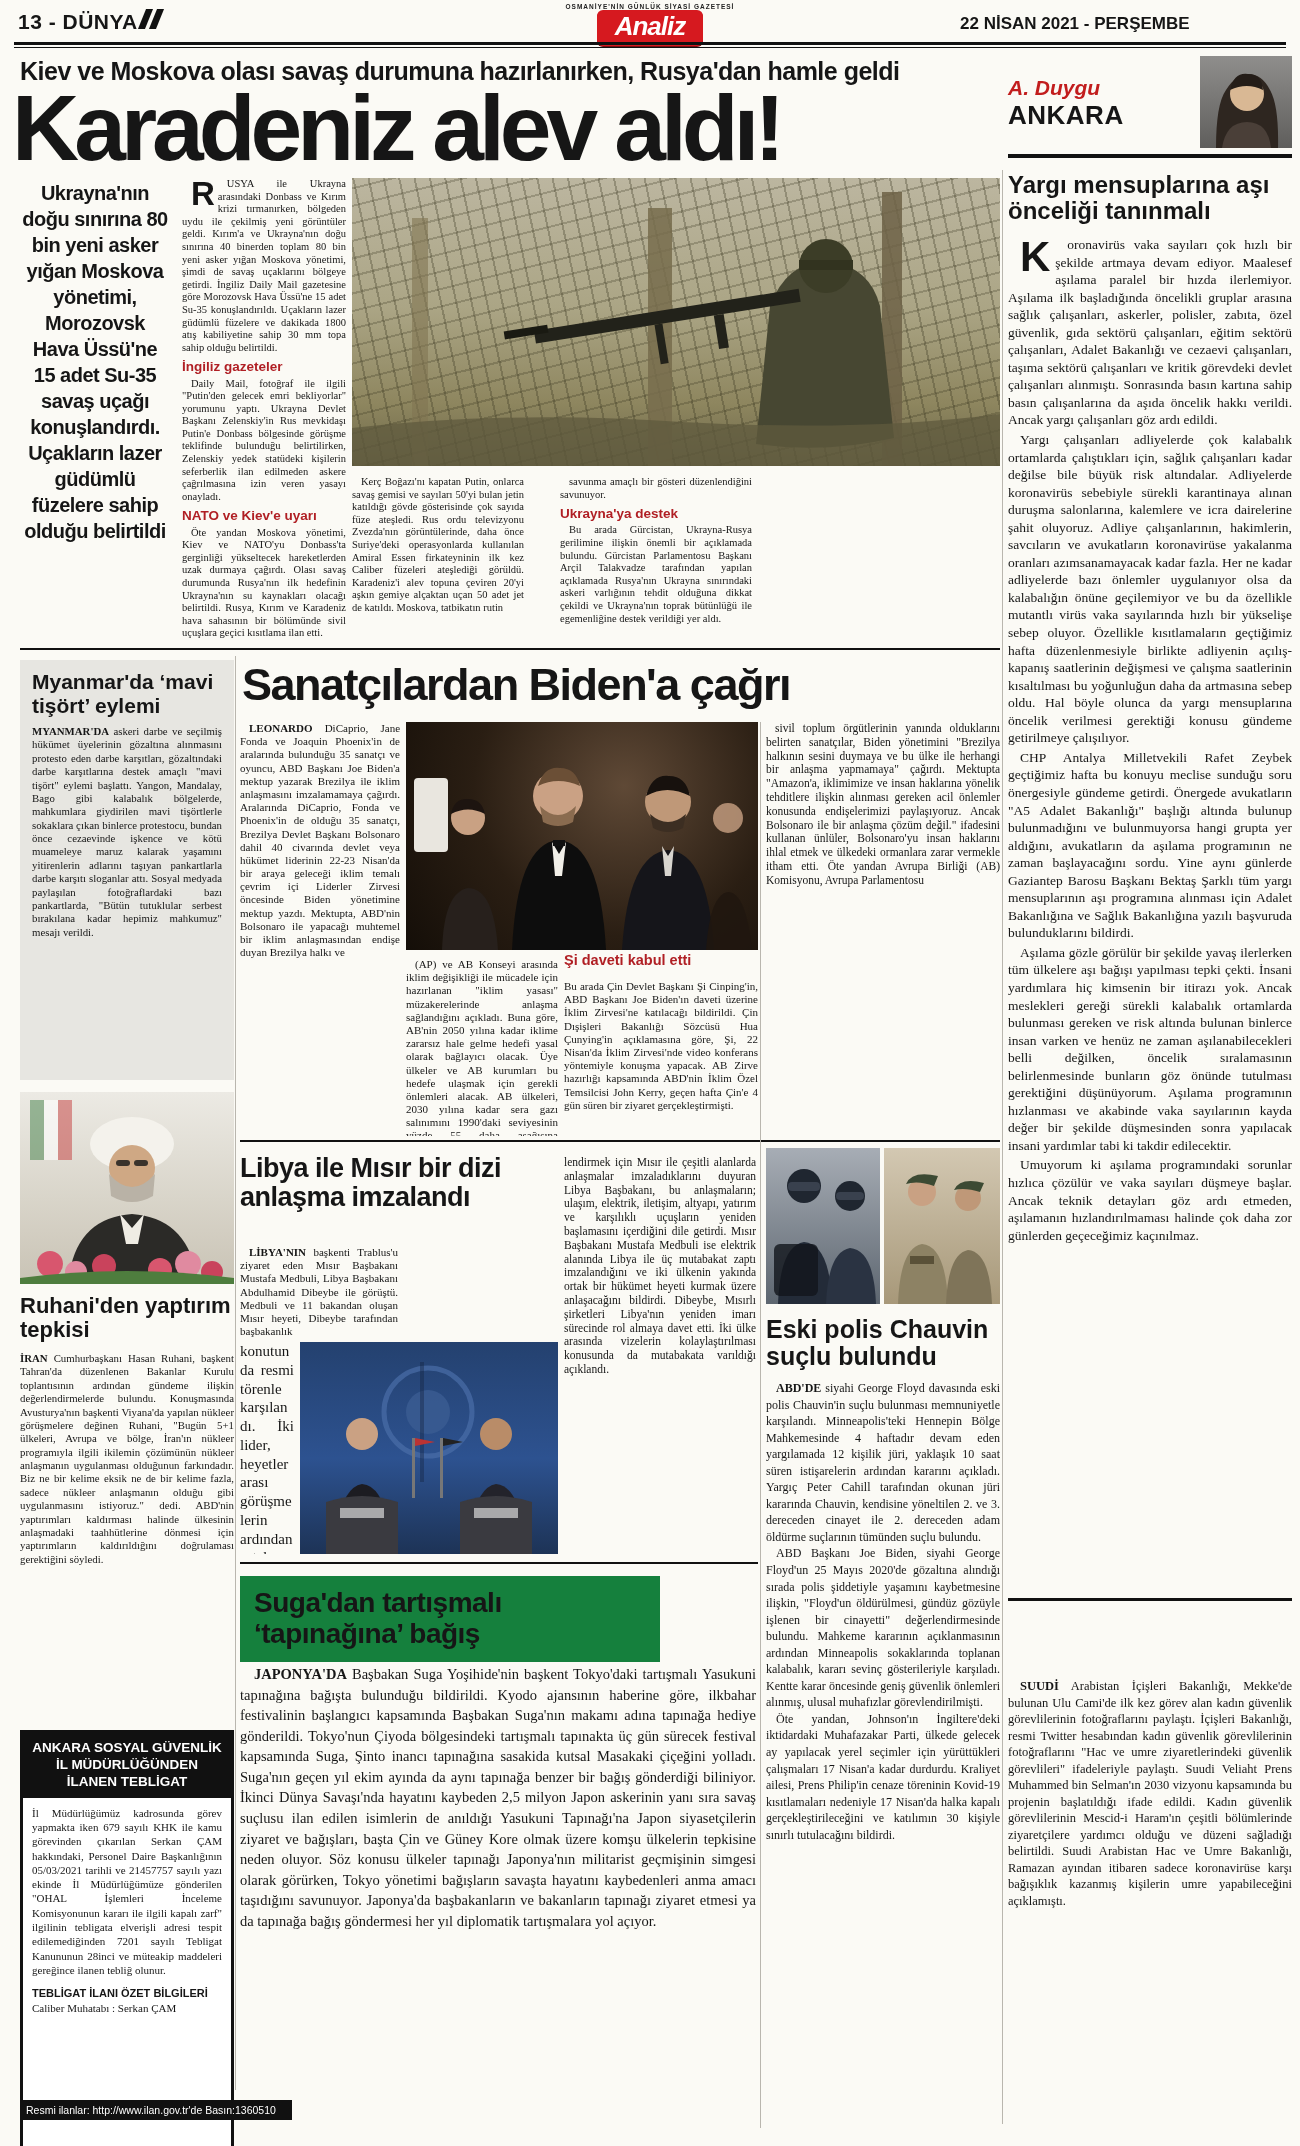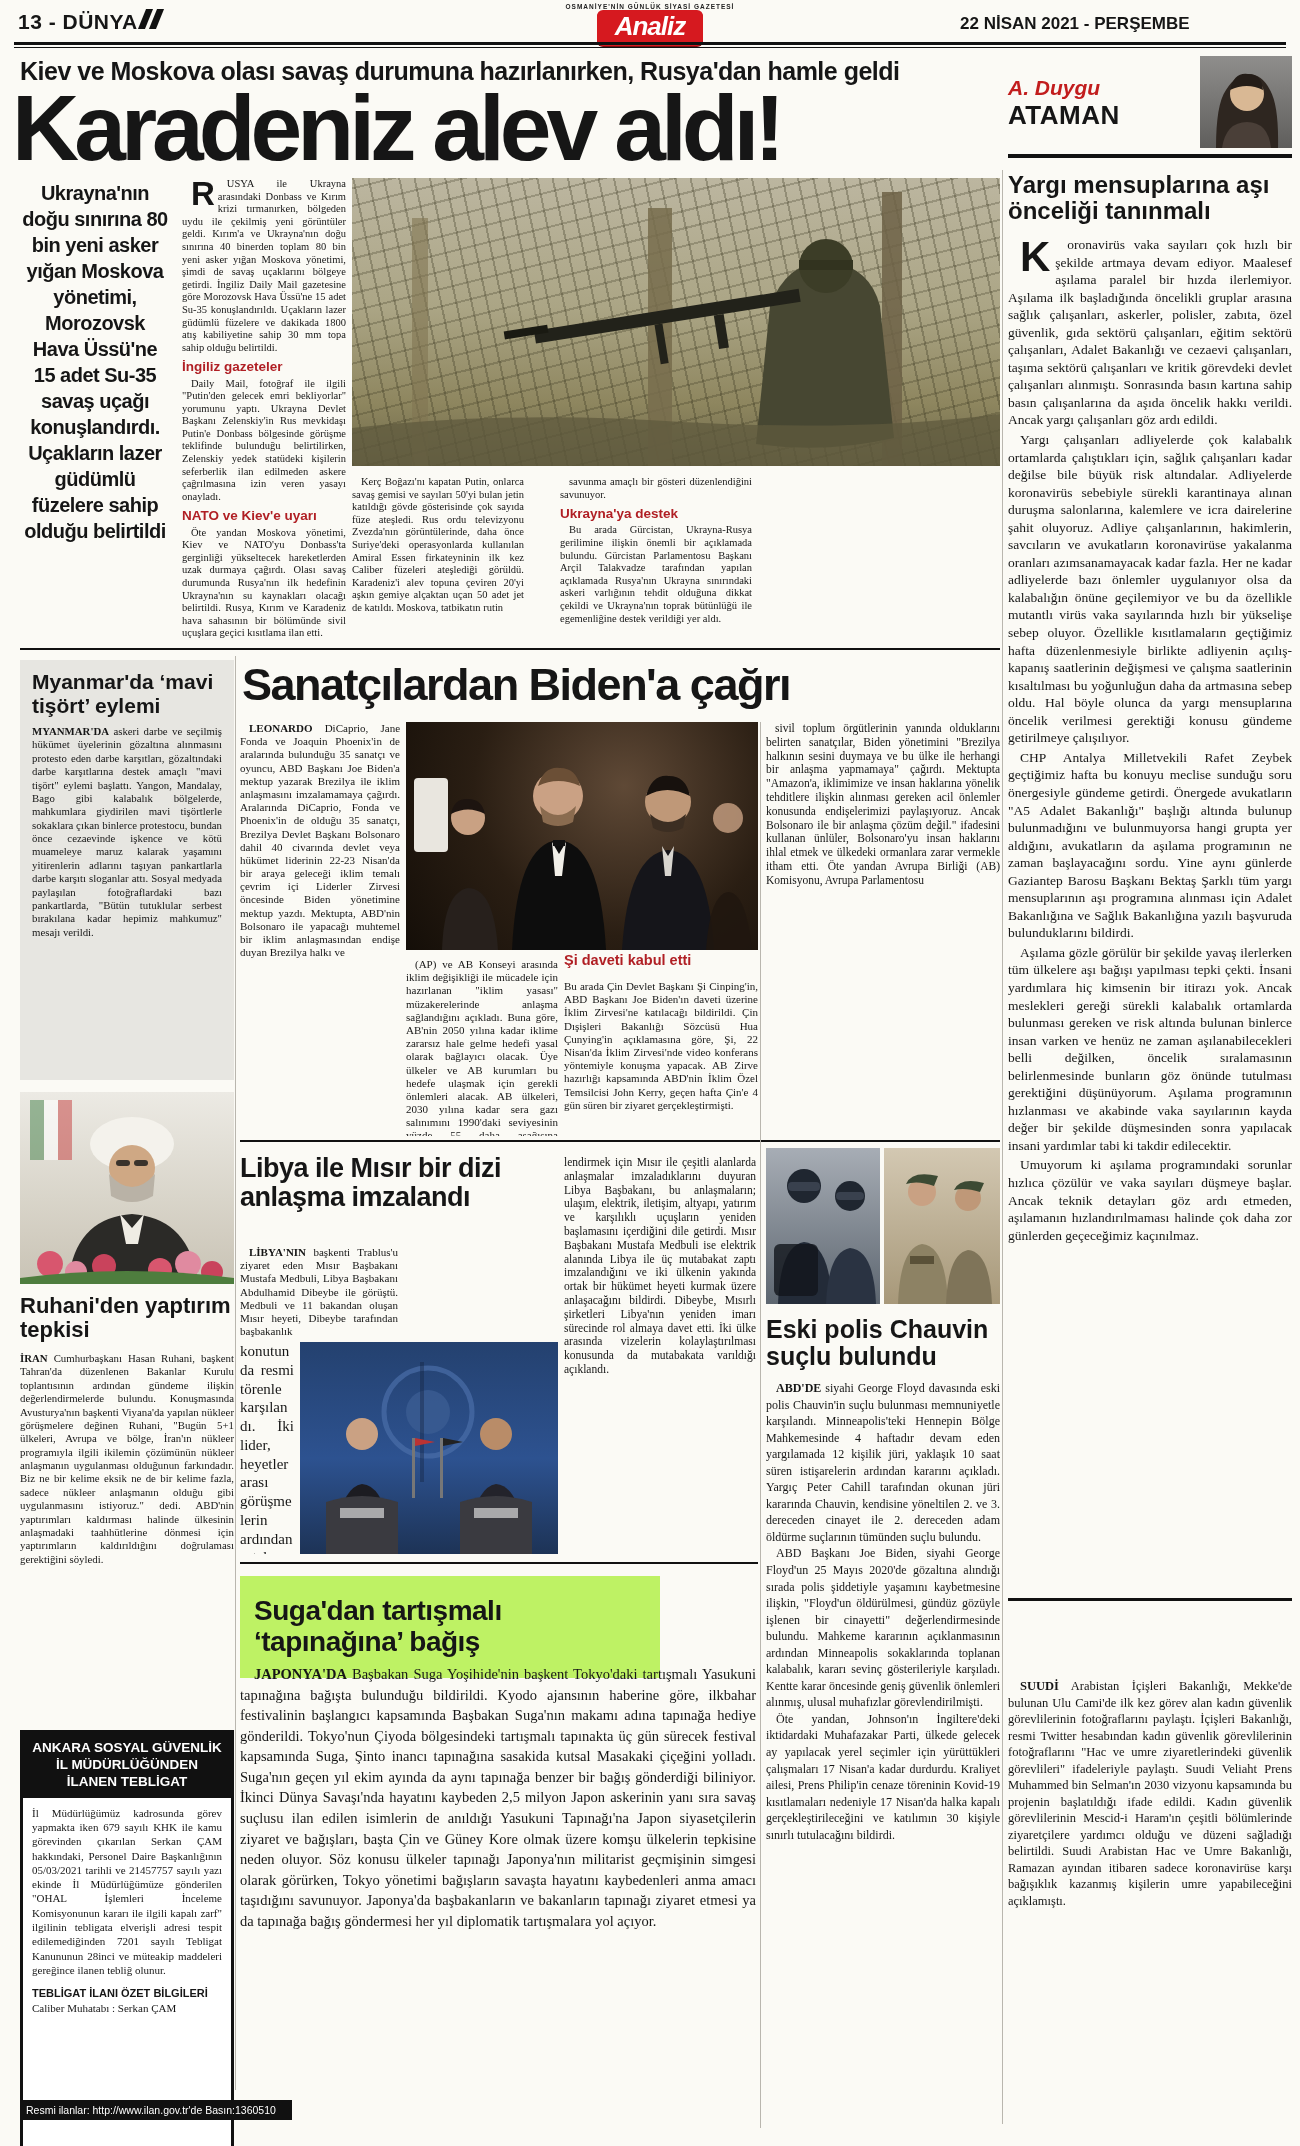--- a/index.html
+++ b/index.html
@@ -66,21 +66,21 @@
   .tebligat-line{padding:0 9px;font:700 11px "Liberation Sans",sans-serif;margin-top:6px}
   .tebligat-line2{padding:0 9px;font-size:11px;margin-top:3px}
   #resmi-bar{background:#111;color:#fff;font:400 10.5px/20px "Liberation Sans",sans-serif;padding:0 6px}
 
   
   #biden-title{font:900 45px/1 "Liberation Sans",sans-serif;letter-spacing:-1.5px}
   .belt-body{font-size:11px;line-height:1.2}
   .belt-body p{text-indent:9px}
   #xi-title{font:700 14.5px "Liberation Sans",sans-serif;color:#b01f24;margin-bottom:12px}
   #libya-title{font:900 27px/1.08 "Liberation Sans",sans-serif;letter-spacing:-.5px}
-  #suga-title{display:inline-block;background:#bef264;padding:20px 14px;font:900 28px/1.1 "Liberation Sans",sans-serif;letter-spacing:-.5px}
+  #suga-title{display:inline-block;background:#15803d;padding:12px 14px;font:900 28px/1.1 "Liberation Sans",sans-serif;letter-spacing:-.5px}
   #suga-body{font-size:14.5px;line-height:1.42}
   #suga-body p{text-indent:14px}
   #chauvin-title{font:900 25px/1.08 "Liberation Sans",sans-serif}
   #chauvin-body{font-size:12px;line-height:1.38}
   #chauvin-body p{text-indent:10px}
   #saudi-title{font:800 24px/1.1 "Liberation Sans",sans-serif}
   #saudi-body{font-size:12.5px;line-height:1.32}
   #saudi-body p{text-indent:12px}
   .narrowcol{font-size:15px;line-height:1.25;word-break:break-word;hyphens:auto}
 </style>
@@ -137,21 +137,21 @@
   </div>
   <div class="abs bodycol just clip" style="left:560px;top:476px;width:192px;height:170px">
     <p>savunma amaçlı bir gösteri düzenlendiğini savunuyor.</p>
     <div class="subhead">Ukrayna'ya destek</div>
     <p>Bu arada Gürcistan, Ukrayna-Rusya gerilimine ilişkin önemli bir açıklamada bulundu. Gürcistan Parlamentosu Başkanı Arçil Talakvadze tarafından yapılan açıklamada Rusya'nın Ukrayna sınırındaki askeri varlığının tehdit olduğuna dikkat çekildi ve Ukrayna'nın toprak bütünlüğü ile egemenliğine destek verildiği yer aldı.</p>
   </div>
 
   <div class="abs" id="columnist-box" style="left:1008px;top:56px;width:284px">
     <div style="padding-top:20px">
       <div id="columnist-first">A. Duygu</div>
-      <div id="columnist-last">ATAMAN</div>
+      <div id="columnist-last">ANKARA</div>
     </div>
     <div class="photo" id="avatar" style="position:relative;width:92px;height:92px">
       <svg width="92" height="92" viewBox="0 0 92 92">
         <path d="M16 92 q0 -44 10 -58 q10 -16 22 -16 q14 0 22 16 q9 16 8 58 z" fill="#2e2620"></path>
         <circle cx="47" cy="38" r="17" fill="#d9b894"></circle>
         <path d="M30 34 q4 -18 18 -16 q14 0 15 16 q-16 -8 -33 0z" fill="#241d18"></path>
         <path d="M22 92 q4 -26 25 -26 q21 0 24 26 z" fill="#4a3f38"></path>
       </svg>
     </div>
   </div>

